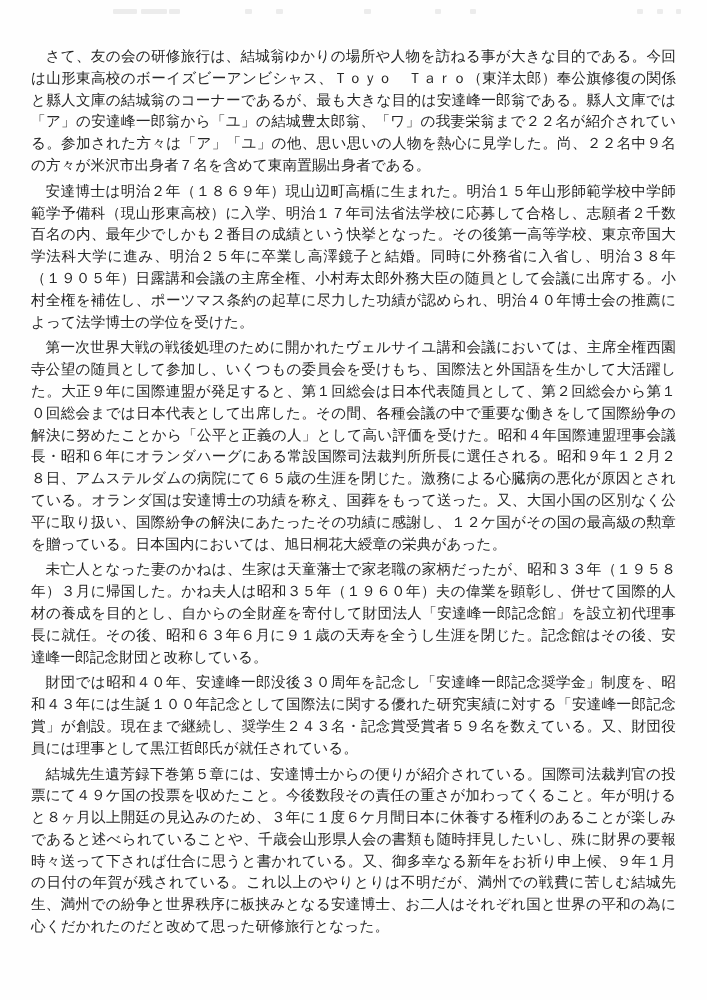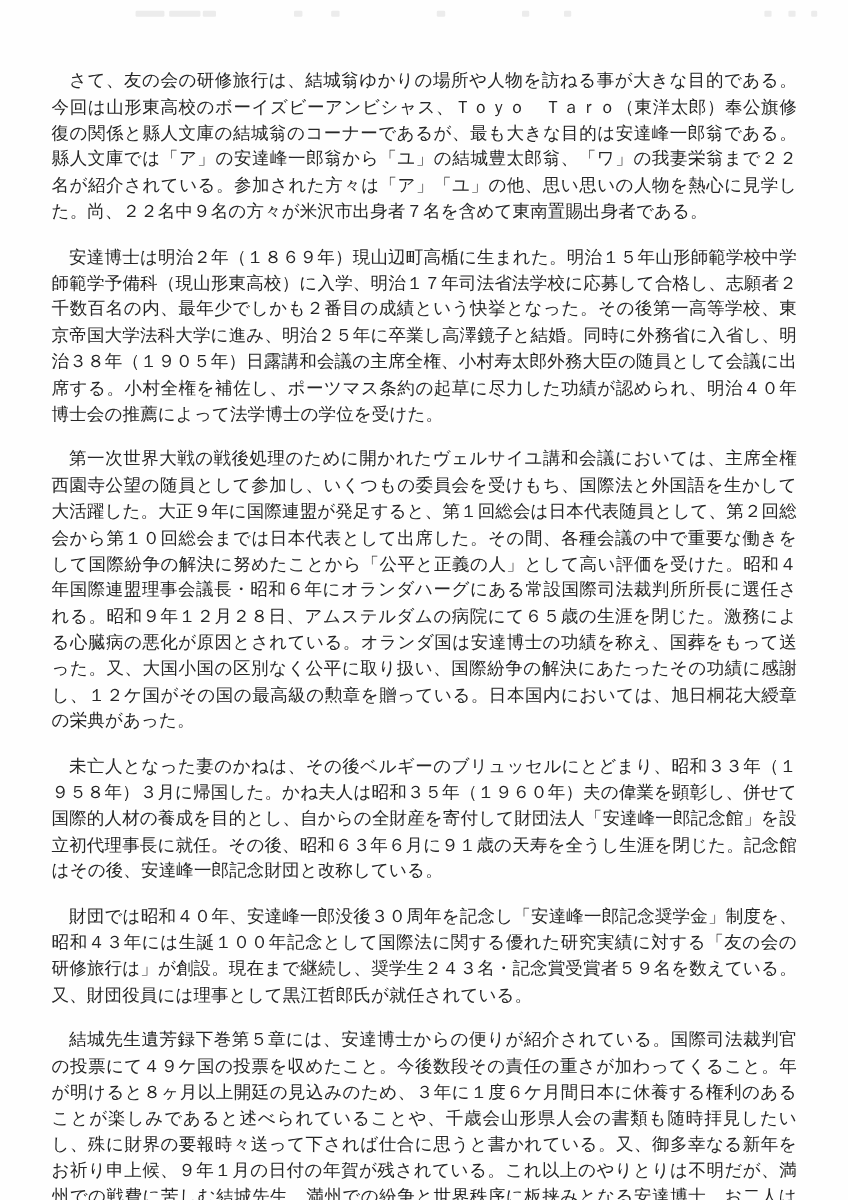--- a/index.html
+++ b/index.html
@@ -35,21 +35,21 @@
     pointer-events: none;
   }
   .scan-artifact i {
     position: absolute;
     top: 0;
     height: 5px;
     background: #ececec;
     border-radius: 1px;
   }
   .body-text p {
-    margin: 16px;
+    margin: 4px;
     color: #262626;
     font-size: 14.6px;
     line-height: 21.8px;
     text-align: justify;
     text-indent: 1em;
     letter-spacing: 0.1px;
     word-break: break-all;
     overflow-wrap: anywhere;
   }
 </style>
@@ -69,18 +69,18 @@
     <i style="left:470px; width:6px;"></i>
     <i style="left:637px; width:6px;"></i>
     <i style="left:657px; width:6px;"></i>
     <i style="left:676px; width:5px;"></i>
   </div>
 
   <div class="body-text">
     <p>さて、友の会の研修旅行は、結城翁ゆかりの場所や人物を訪ねる事が大きな目的である。今回は山形東高校のボーイズビーアンビシャス、Ｔｏｙｏ　Ｔａｒｏ（東洋太郎）奉公旗修復の関係と縣人文庫の結城翁のコーナーであるが、最も大きな目的は安達峰一郎翁である。縣人文庫では「ア」の安達峰一郎翁から「ユ」の結城豊太郎翁、「ワ」の我妻栄翁まで２２名が紹介されている。参加された方々は「ア」「ユ」の他、思い思いの人物を熱心に見学した。尚、２２名中９名の方々が米沢市出身者７名を含めて東南置賜出身者である。</p>
     <p>安達博士は明治２年（１８６９年）現山辺町高楯に生まれた。明治１５年山形師範学校中学師範学予備科（現山形東高校）に入学、明治１７年司法省法学校に応募して合格し、志願者２千数百名の内、最年少でしかも２番目の成績という快挙となった。その後第一高等学校、東京帝国大学法科大学に進み、明治２５年に卒業し高澤鏡子と結婚。同時に外務省に入省し、明治３８年（１９０５年）日露講和会議の主席全権、小村寿太郎外務大臣の随員として会議に出席する。小村全権を補佐し、ポーツマス条約の起草に尽力した功績が認められ、明治４０年博士会の推薦によって法学博士の学位を受けた。</p>
     <p>第一次世界大戦の戦後処理のために開かれたヴェルサイユ講和会議においては、主席全権西園寺公望の随員として参加し、いくつもの委員会を受けもち、国際法と外国語を生かして大活躍した。大正９年に国際連盟が発足すると、第１回総会は日本代表随員として、第２回総会から第１０回総会までは日本代表として出席した。その間、各種会議の中で重要な働きをして国際紛争の解決に努めたことから「公平と正義の人」として高い評価を受けた。昭和４年国際連盟理事会議長・昭和６年にオランダハーグにある常設国際司法裁判所所長に選任される。昭和９年１２月２８日、アムステルダムの病院にて６５歳の生涯を閉じた。激務による心臓病の悪化が原因とされている。オランダ国は安達博士の功績を称え、国葬をもって送った。又、大国小国の区別なく公平に取り扱い、国際紛争の解決にあたったその功績に感謝し、１２ケ国がその国の最高級の勲章を贈っている。日本国内においては、旭日桐花大綬章の栄典があった。</p>
-    <p>未亡人となった妻のかねは、その後ベルギーのブリュッセルにとどまり、昭和３３年（１９５８年）３月に帰国した。かね夫人は昭和３５年（１９６０年）夫の偉業を顕彰し、併せて国際的人材の養成を目的とし、自からの全財産を寄付して財団法人「安達峰一郎記念館」を設立初代理事長に就任。その後、昭和６３年６月に９１歳の天寿を全うし生涯を閉じた。記念館はその後、安達峰一郎記念財団と改称している。</p>
-    <p>財団では昭和４０年、安達峰一郎没後３０周年を記念し「安達峰一郎記念奨学金」制度を、昭和４３年には生誕１００年記念として国際法に関する優れた研究実績に対する「友の会の研修旅行は」が創設。現在まで継続し、奨学生２４３名・記念賞受賞者５９名を数えている。又、財団役員には理事として黒江哲郎氏が就任されている。</p>
+    <p>未亡人となった妻のかねは、生家は天童藩士で家老職の家柄だったが、昭和３３年（１９５８年）３月に帰国した。かね夫人は昭和３５年（１９６０年）夫の偉業を顕彰し、併せて国際的人材の養成を目的とし、自からの全財産を寄付して財団法人「安達峰一郎記念館」を設立初代理事長に就任。その後、昭和６３年６月に９１歳の天寿を全うし生涯を閉じた。記念館はその後、安達峰一郎記念財団と改称している。</p>
+    <p>財団では昭和４０年、安達峰一郎没後３０周年を記念し「安達峰一郎記念奨学金」制度を、昭和４３年には生誕１００年記念として国際法に関する優れた研究実績に対する「安達峰一郎記念賞」が創設。現在まで継続し、奨学生２４３名・記念賞受賞者５９名を数えている。又、財団役員には理事として黒江哲郎氏が就任されている。</p>
     <p>結城先生遺芳録下巻第５章には、安達博士からの便りが紹介されている。国際司法裁判官の投票にて４９ケ国の投票を収めたこと。今後数段その責任の重さが加わってくること。年が明けると８ヶ月以上開廷の見込みのため、３年に１度６ケ月間日本に休養する権利のあることが楽しみであると述べられていることや、千歳会山形県人会の書類も随時拝見したいし、殊に財界の要報時々送って下されば仕合に思うと書かれている。又、御多幸なる新年をお祈り申上候、９年１月の日付の年賀が残されている。これ以上のやりとりは不明だが、満州での戦費に苦しむ結城先生、満州での紛争と世界秩序に板挟みとなる安達博士、お二人はそれぞれ国と世界の平和の為に心くだかれたのだと改めて思った研修旅行となった。</p>
   </div>
 
 </div>
 
 </body></html>

